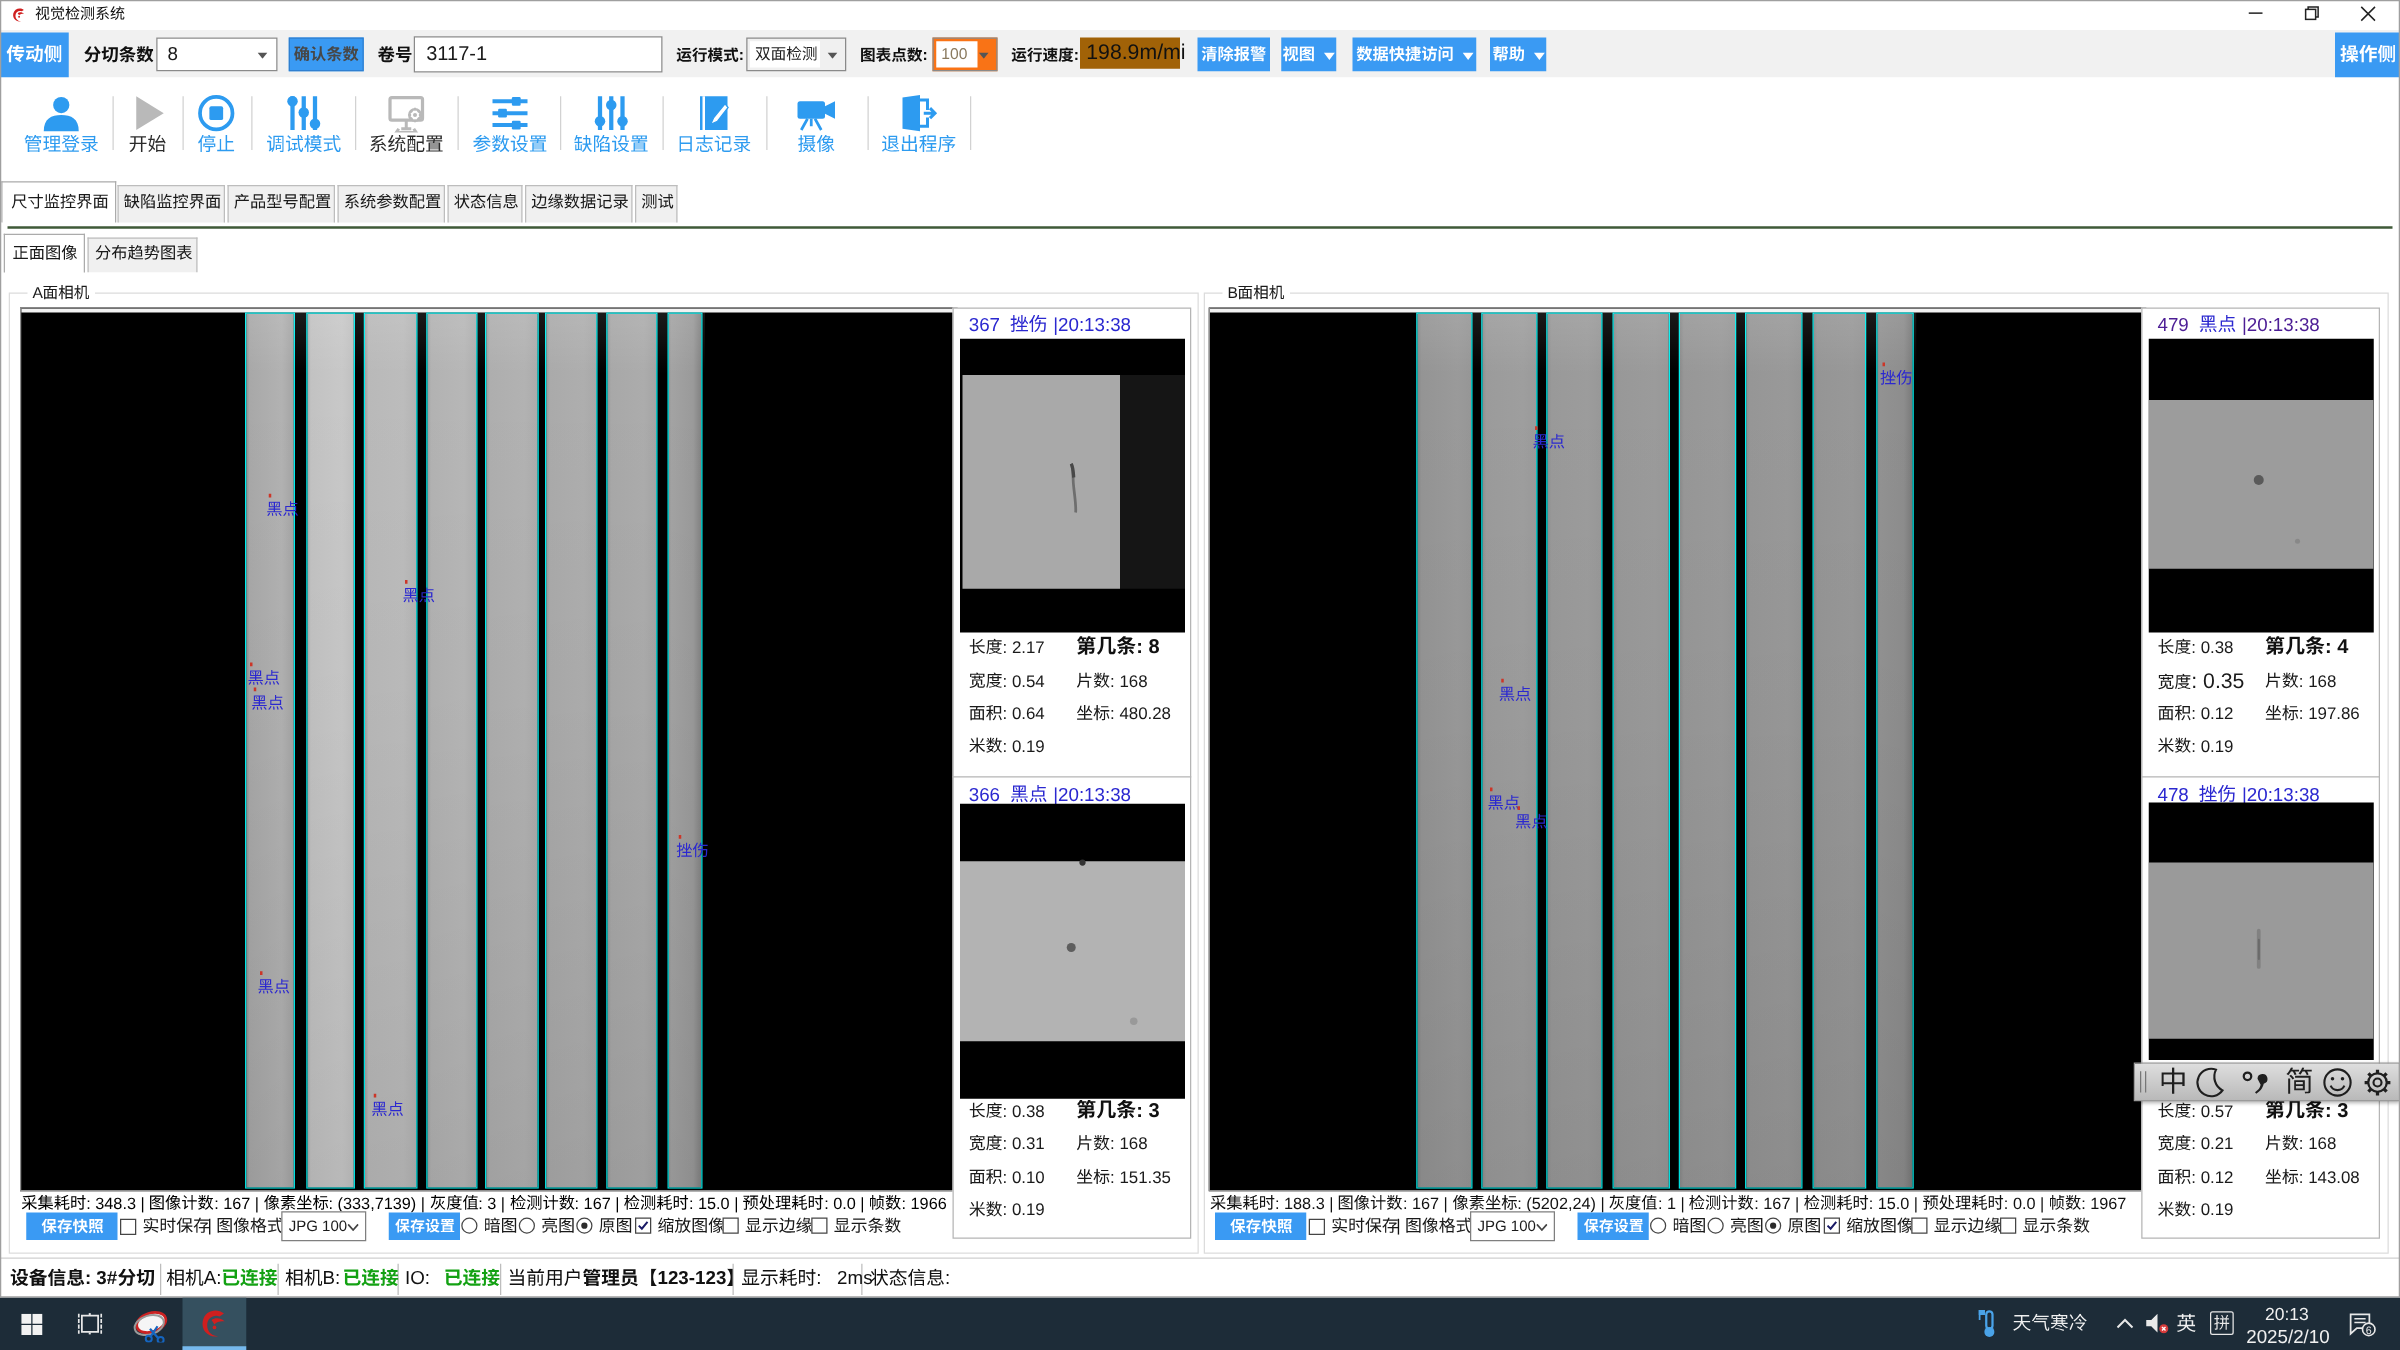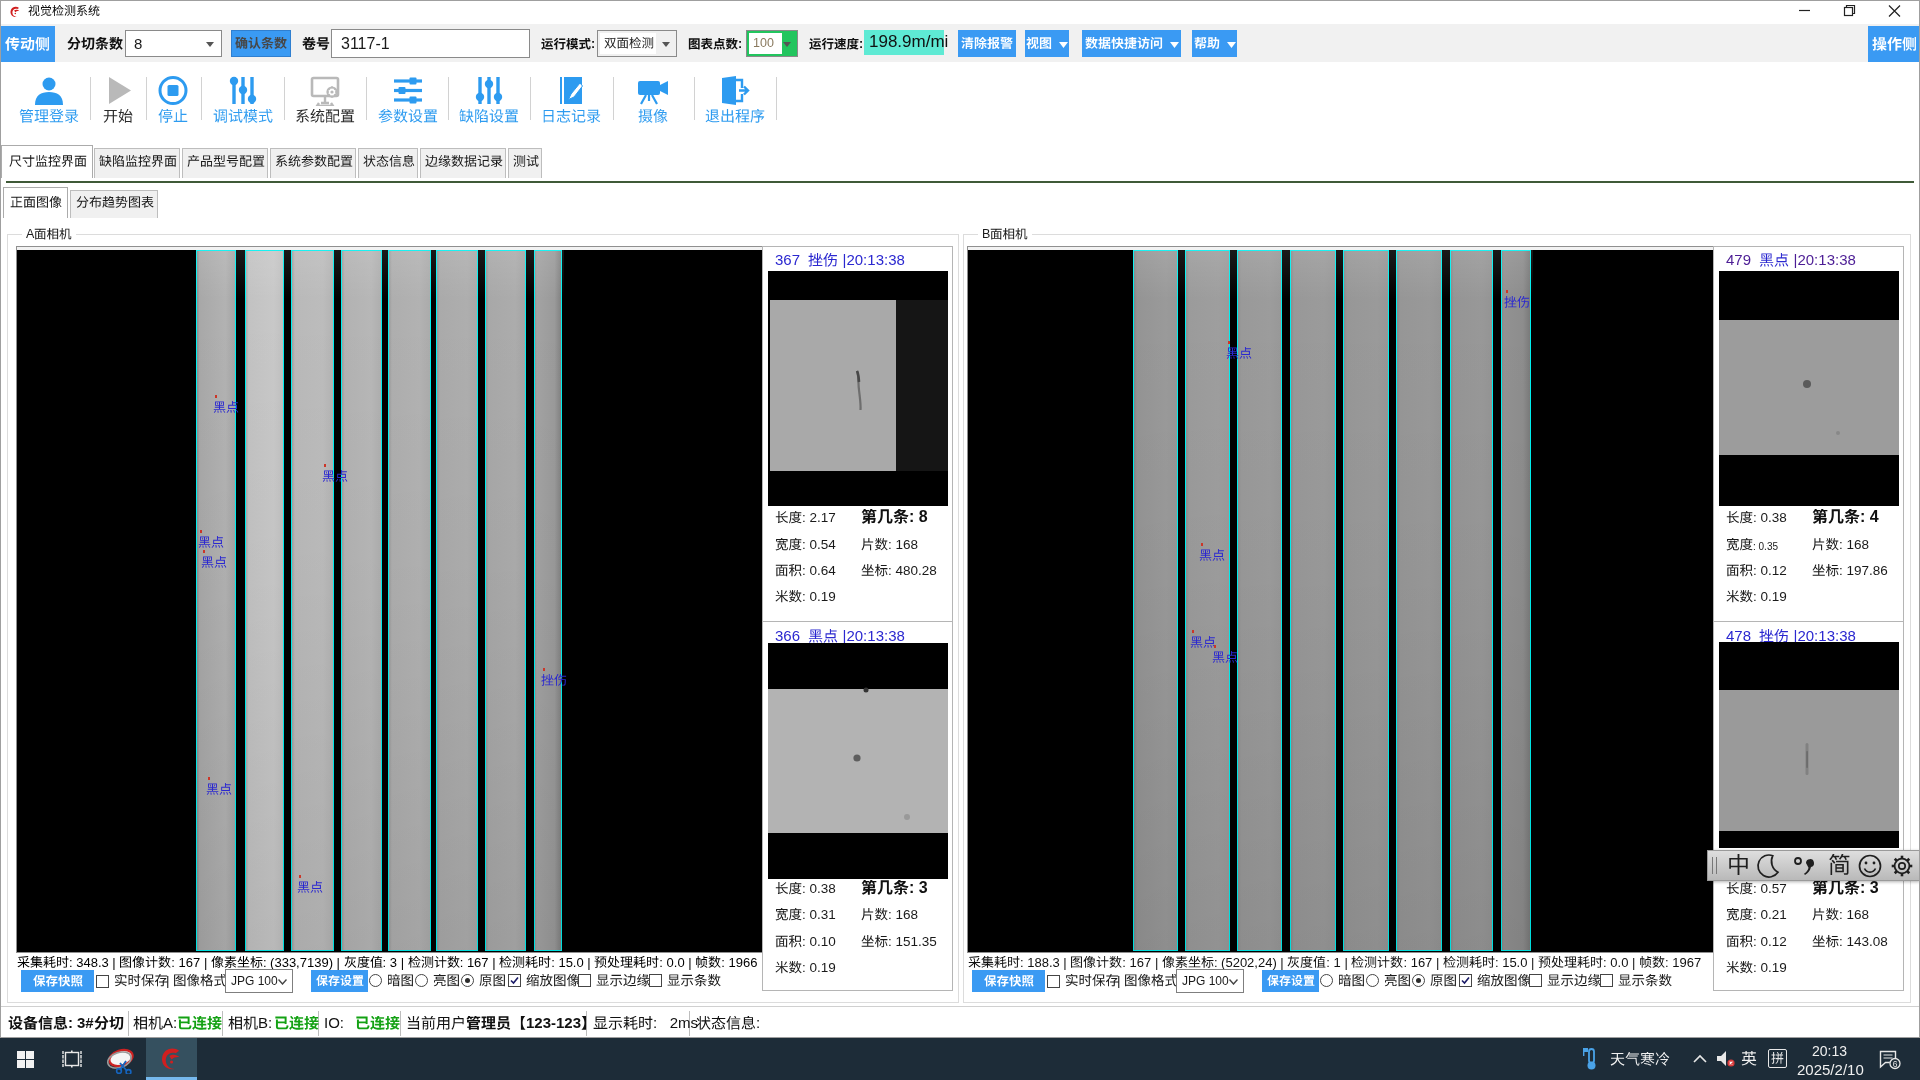--- a/index.html
+++ b/index.html
@@ -244,35 +244,35 @@
       <svg width="8" height="5" viewBox="0 0 8 5" style="position:absolute;right:6px;top:11px">
         <path d="M0 0h8l-4 5z" fill="#555"></path>
       </svg>
     </div>
     <div style="position:absolute;left:688px;top:14px;font-size:12.5px;line-height:12.5px;white-space:nowrap;color:#111;font-weight:bold"><svg class="cj" width="50.0" height="12.5" viewBox="0 0 400 100">
         <use href="#b56FE" x="0"></use>
         <use href="#b8868" x="100"></use>
         <use href="#b70B9" x="200"></use>
         <use href="#b6570" x="300"></use>
       </svg><span>:</span></div>
-    <div style="position:absolute;left:746px;top:6px;width:52px;height:27px;background:#22c55e;border:1px solid #8a8a8a">
+    <div style="position:absolute;left:746px;top:6px;width:52px;height:27px;background:#f97316;border:1px solid #8a8a8a">
       <div style="position:absolute;left:2px;top:2px;width:33px;height:21px;background:#fff">
         <div style="position:absolute;left:4px;top:4px;font-size:12.5px;line-height:12.5px;white-space:nowrap;color:#8a7a5f;">100</div>
       </div>
       <svg width="8" height="5" viewBox="0 0 8 5" style="position:absolute;right:6px;top:11px">
         <path d="M0 0h8l-4 5z" fill="#555"></path>
       </svg>
     </div>
     <div style="position:absolute;left:809px;top:14px;font-size:12.5px;line-height:12.5px;white-space:nowrap;color:#111;font-weight:bold"><svg class="cj" width="50.0" height="12.5" viewBox="0 0 400 100">
         <use href="#b8FD0" x="0"></use>
         <use href="#b884C" x="100"></use>
         <use href="#b901F" x="200"></use>
         <use href="#b5EA6" x="300"></use>
       </svg><span>:</span></div>
-    <div style="position:absolute;left:864px;top:6px;width:80px;height:25px;background:#5eead4">
+    <div style="position:absolute;left:864px;top:6px;width:80px;height:25px;background:#a16207">
       <div style="position:absolute;left:5px;top:3px;font-size:17px;line-height:17px;white-space:nowrap;color:#111;">198.9m/mi</div>
     </div>
     <div style="position:absolute;left:958px;top:6px;width:58px;height:27px;background:#3a9af3;color:#fff;font-weight:bold;font-size:13px;line-height:27px;text-align:center"><svg class="cj" width="52.0" height="13" viewBox="0 0 400 100" style="fill:#fff;">
         <use href="#b6E05" x="0"></use>
         <use href="#b9664" x="100"></use>
         <use href="#b62A5" x="200"></use>
         <use href="#b8B66" x="300"></use>
       </svg></div>
     <div style="position:absolute;left:1025px;top:6px;width:44px;height:27px;background:#3a9af3;color:#fff;font-weight:bold;font-size:13px;line-height:27px;text-align:center"><svg class="cj" width="26.0" height="13" viewBox="0 0 200 100" style="fill:#fff;">
         <use href="#b89C6" x="0"></use>
@@ -929,21 +929,21 @@
     </svg><span> |20:13:38</span></div>
 <div style="position:absolute;left:1719px;top:271px;width:180px;height:235px;background:#000;overflow:hidden"><svg width="180" height="235" viewBox="0 0 180 235">
       <rect x="0" y="49" width="180" height="135" fill="#9c9c9c"></rect>
       <circle cx="88" cy="113" r="4" fill="#5a5a5a"></circle>
       <circle cx="119" cy="162" r="2" fill="#888"></circle>
     </svg></div>
 <div style="position:absolute;left:1726px;top:511px;font-size:13.5px;line-height:13.5px;white-space:nowrap;color:#1a1a1a;"><svg class="cj" width="27.0" height="13.5" viewBox="0 0 200 100">
       <use href="#r957F" x="0"></use>
       <use href="#r5EA6" x="100"></use>
     </svg><span>: 0.38</span></div>
-<div style="position:absolute;left:1726px;top:538px;font-size:10px;line-height:13.5px;white-space:nowrap;color:#1a1a1a;"><svg class="cj" width="27.0" height="13.5" viewBox="0 0 200 100">
+<div style="position:absolute;left:1726px;top:538px;font-size:17px;line-height:13.5px;white-space:nowrap;color:#1a1a1a;"><svg class="cj" width="27.0" height="13.5" viewBox="0 0 200 100">
       <use href="#r5BBD" x="0"></use>
       <use href="#r5EA6" x="100"></use>
     </svg><span>: 0.35</span></div>
 <div style="position:absolute;left:1726px;top:564px;font-size:13.5px;line-height:13.5px;white-space:nowrap;color:#1a1a1a;"><svg class="cj" width="27.0" height="13.5" viewBox="0 0 200 100">
       <use href="#r9762" x="0"></use>
       <use href="#r79EF" x="100"></use>
     </svg><span>: 0.12</span></div>
 <div style="position:absolute;left:1726px;top:590px;font-size:13.5px;line-height:13.5px;white-space:nowrap;color:#1a1a1a;"><svg class="cj" width="27.0" height="13.5" viewBox="0 0 200 100">
       <use href="#r7C73" x="0"></use>
       <use href="#r6570" x="100"></use>

